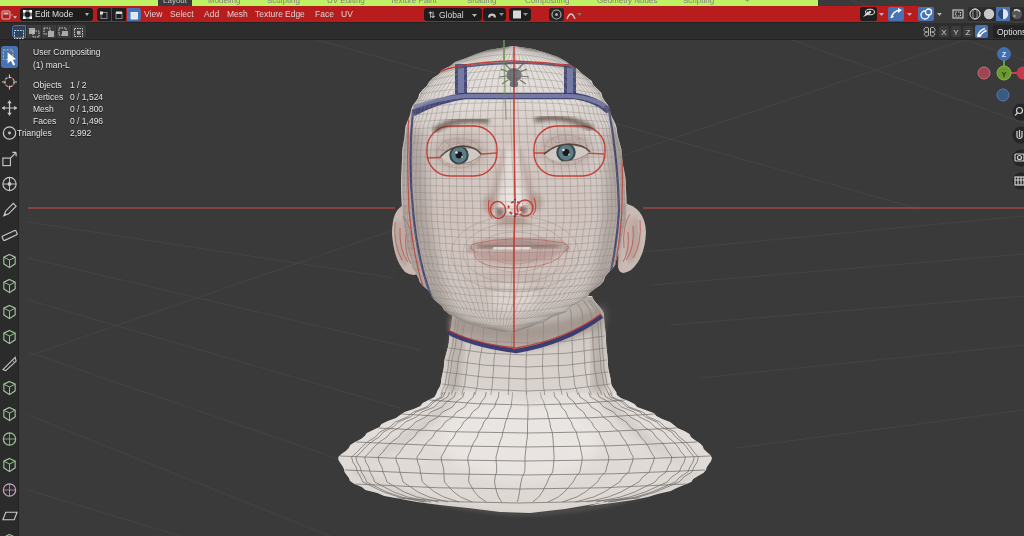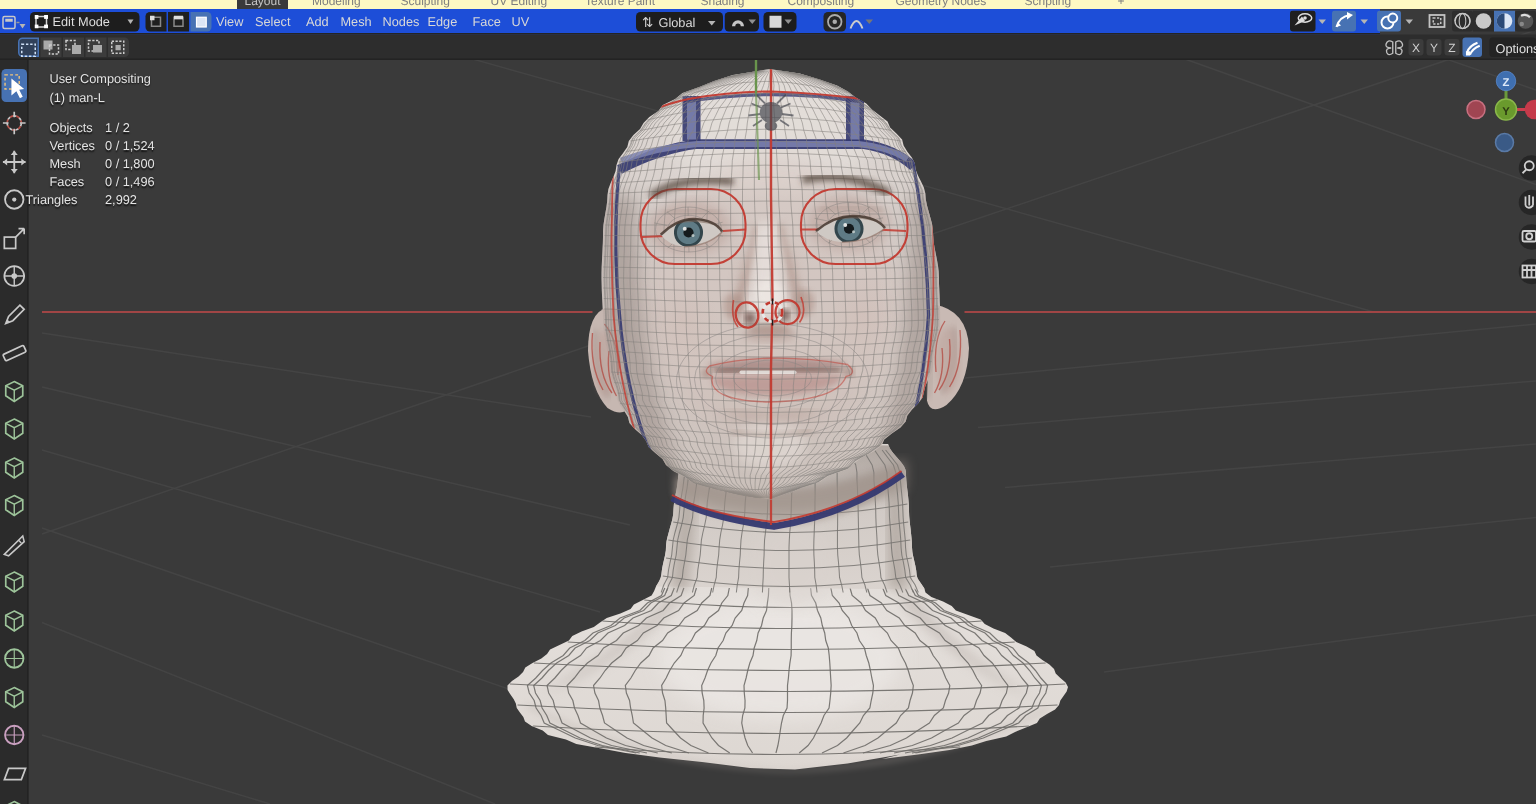--- a/index.html
+++ b/index.html
@@ -1,19 +1,19 @@
 <!DOCTYPE html>
 <html><head><meta charset="utf-8"><style>
 *{margin:0;padding:0;box-sizing:border-box}
 body{width:1024px;height:536px;overflow:hidden;background:#3a3a3a;font-family:"Liberation Sans",sans-serif;position:relative}
 .abs{position:absolute}
-.tabbar{left:0;top:0;width:1024px;height:6px;background:#fef9c3;overflow:hidden}
+.tabbar{left:0;top:0;width:818px;height:6px;background:#bef264;overflow:hidden}
 .tabbar .tab{position:absolute;top:-8px;height:14px;font-size:8px;color:#7e7e7e;padding:2px 5px;line-height:14px}
 .tabbar .active{background:#3a3a3a;color:#c5c5c5}
-.hdr{left:0;top:6px;width:920px;height:17px;background:#1d4ed8;border-bottom:1px solid #242424}
+.hdr{left:0;top:6px;width:920px;height:17px;background:#b91c1c;border-bottom:1px solid #242424}
 .tbar{left:0;top:23px;width:1024px;height:17px;background:#2d2d2d;border-bottom:1px solid #232323}
 .menu{position:absolute;top:2px;font-size:8.5px;color:#d8d8d8;line-height:13px}
 .ddown{position:absolute;background:#1d1d1d;border-radius:3px;color:#dedede}
 .caret{display:inline-block;width:0;height:0;border-left:2.5px solid transparent;border-right:2.5px solid transparent;border-top:3px solid #b5b5b5;vertical-align:middle}
 .lbar{left:0;top:40px;width:19px;height:496px;background:#2b2b2b;border-right:1px solid #232323}
 .tool{position:absolute;left:1px;width:17px;height:22px;border-radius:3px;overflow:hidden}
 .ovl{position:absolute;color:#e4e4e4;font-size:8.5px;text-shadow:0 1px 1px rgba(0,0,0,0.7);white-space:pre}
 </style></head>
 <body>
 <svg width="1024" height="536" viewBox="0 0 1024 536" style="position:absolute;left:0;top:0">
@@ -400,21 +400,21 @@
         <rect x="4" y="2.5" width="6" height="2.4" fill="#ddd"></rect>
       </svg></div>
   <div class="abs" style="left:127px;top:2px;width:14px;height:13px;background:#4772b3;border-radius:0 3px 3px 0">
     <svg width="14" height="13" viewBox="0 0 14 13">
         <rect x="4" y="3.5" width="6.5" height="6.5" fill="#dce6f5" stroke="#fff" stroke-width="0.8"></rect>
       </svg></div>
   <div class="menu" style="left:144px">View</div>
   <div class="menu" style="left:170px">Select</div>
   <div class="menu" style="left:204px">Add</div>
   <div class="menu" style="left:227px">Mesh</div>
-  <div class="menu" style="left:255px">Nodes</div>
+  <div class="menu" style="left:255px">Texture</div>
   <div class="menu" style="left:285px">Edge</div>
   <div class="menu" style="left:315px">Face</div>
   <div class="menu" style="left:341px">UV</div>
 
   <svg class="abs" style="left:424px;top:2px" width="60" height="14" viewBox="0 0 60 14">
     <rect x="0" y="0" width="58" height="13" rx="3" fill="#1d1d1d"></rect>
     <text x="4" y="10" font-size="9" fill="#cfcfcf" font-family="Liberation Sans">⇅</text>
     <text x="15" y="10" font-size="8.5" fill="#dadada" font-family="Liberation Sans">Global</text>
     <path d="M48,6 l2.5,3 l2.5,-3" fill="#b5b5b5"></path>
   </svg>

